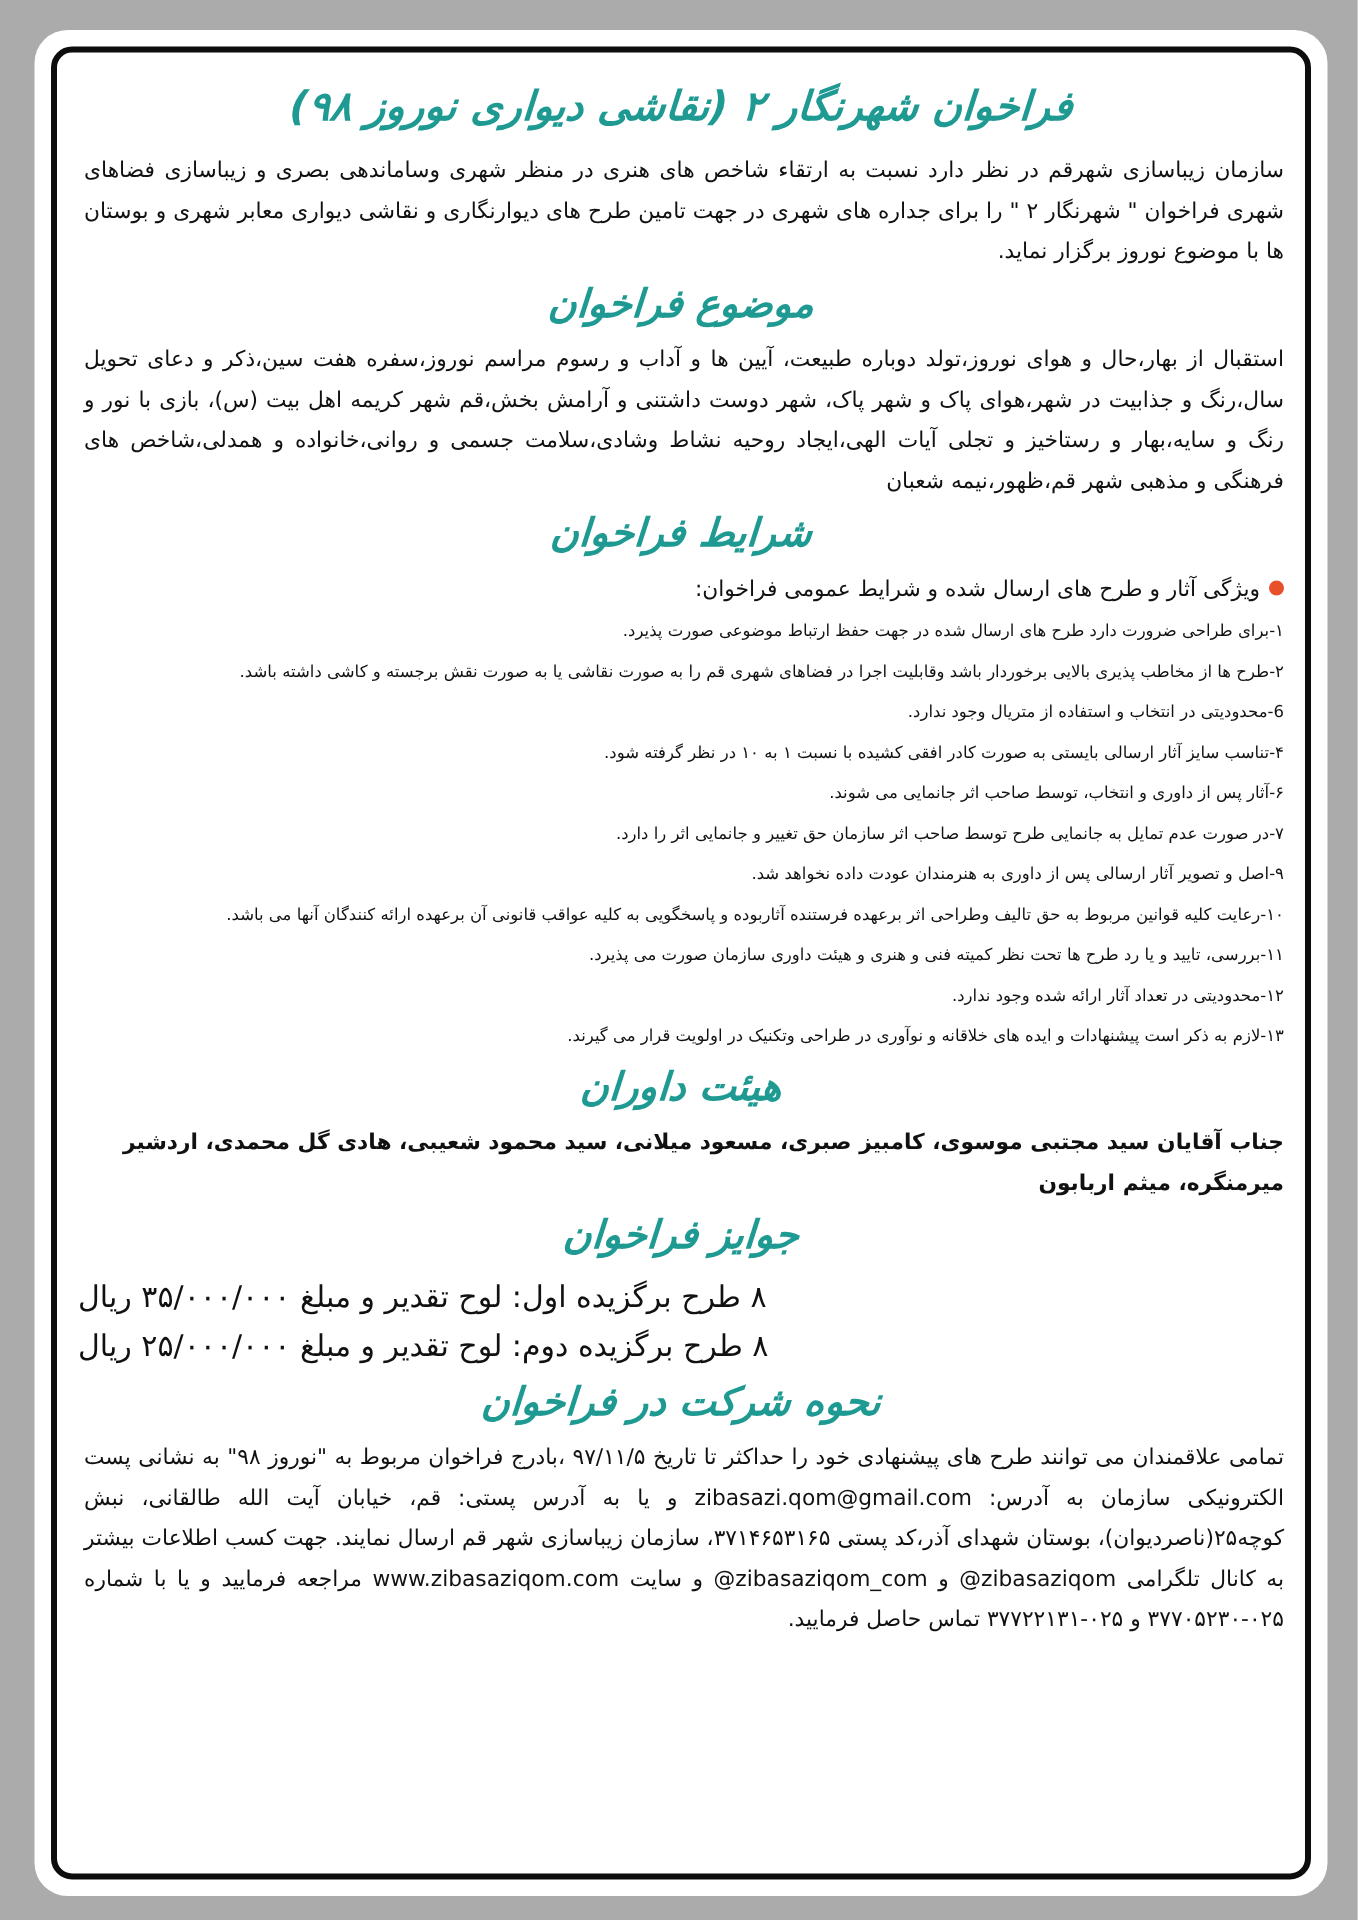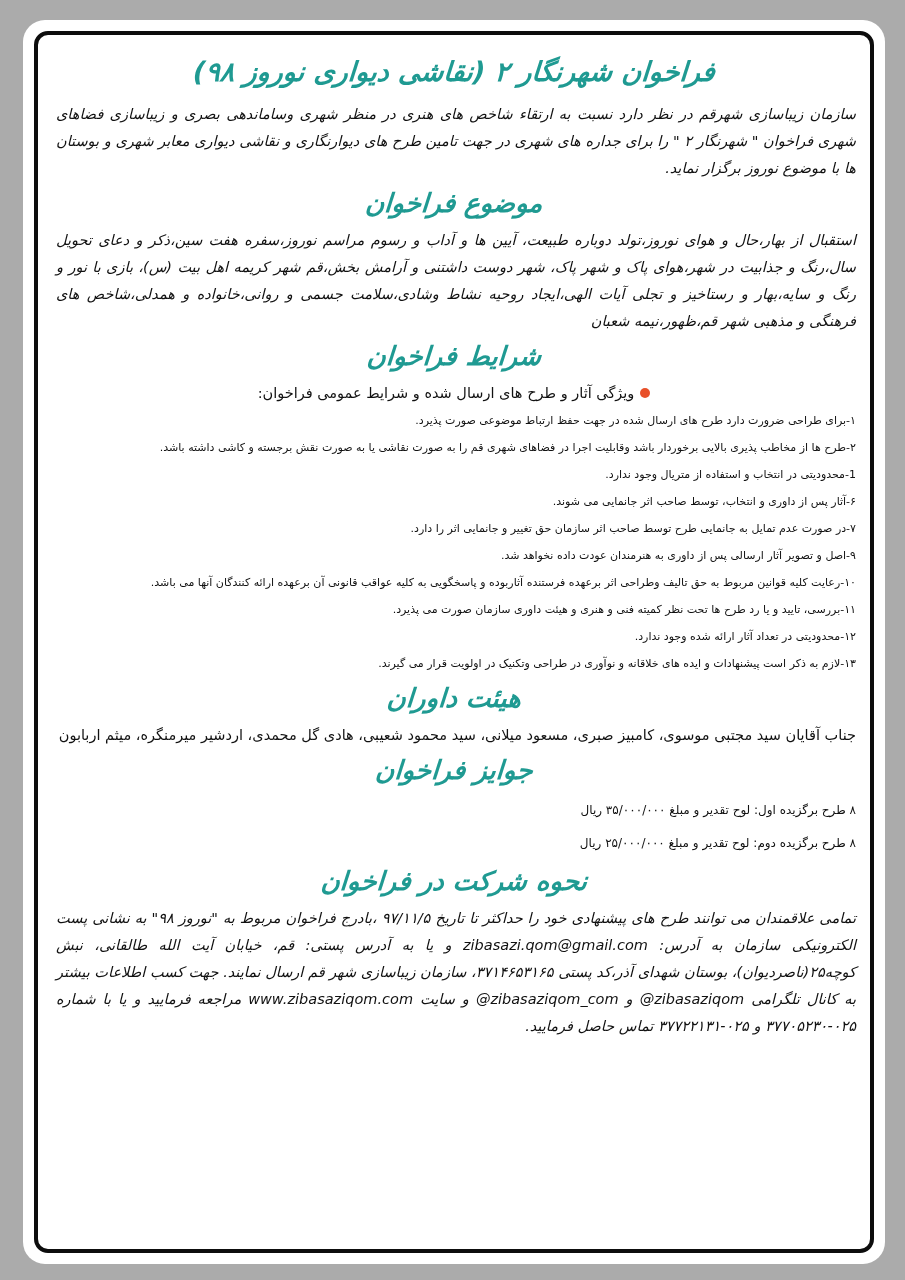--- a/index.html
+++ b/index.html
@@ -27,34 +27,33 @@
     font-style: italic;
     font-weight: bold;
     transform: skewX(-4deg);
   }
   h1.title { font-size: 27px; line-height: 34px; margin: 8px 0 12px 0; }
   h2.heading { font-size: 26px; line-height: 33px; margin: 5px 0 7px 0; }
   .para {
     font-size: 14.5px; line-height: 27px;
     text-align: justify; text-justify: inter-word;
     margin: 2px 0 4px 4px;
-    font-style: italic;
   }
-  .lead-line { font-size: 14.5px; line-height: 27px; text-align: center; }
+  .lead-line { font-size: 14.5px; line-height: 27px; text-align: right; }
   .bullet {
     display: inline-block; width: 10px; height: 10px; border-radius: 50%;
     background: var(--bullet-color, #e8502a);
     margin-left: 6px;
   }
   .item {
     font-size: 11px; line-height: 27px;
     text-align: justify; text-justify: inter-word;
   }
-  .prize-line { text-align: right; font-size: 12px; line-height: 33px; }
-  .jury-line { font-size: 14.5px; line-height: 27px; text-align: right; margin: 2px 0 2px 0; }
+  .prize-line { text-align: left; font-size: 20px; line-height: 33px; }
+  .jury-line { font-size: 14.5px; line-height: 27px; text-align: right; margin: 2px 0 2px 0; font-weight: bold; }
 </style>
 </head>
 <body>
 
 <div class="page">
   <div class="card">
     <div class="inner">
 
       <h1 class="calli title">فراخوان شهرنگار ۲ (نقاشی دیواری نوروز ۹۸)</h1>
 
@@ -62,21 +61,22 @@
 
       <h2 class="calli heading">موضوع فراخوان</h2>
       <p class="para">استقبال از بهار،حال و هوای نوروز،تولد دوباره طبیعت، آیین ها و آداب و رسوم مراسم نوروز،سفره هفت سین،ذکر و دعای تحویل سال،رنگ و جذابیت در شهر،هوای پاک و شهر پاک، شهر دوست داشتنی و آرامش بخش،قم شهر کریمه اهل بیت (س)، بازی با نور و رنگ و سایه،بهار و رستاخیز و تجلی آیات الهی،ایجاد روحیه نشاط وشادی،سلامت جسمی و روانی،خانواده و همدلی،شاخص های فرهنگی و مذهبی شهر قم،ظهور،نیمه شعبان</p>
 
       <h2 class="calli heading">شرایط فراخوان</h2>
       <div class="lead-line">
         <span class="bullet"></span><span>ویژگی آثار و طرح های ارسال شده و شرایط عمومی فراخوان:</span>
       </div>
       <div class="item">۱-برای طراحی ضرورت دارد طرح های ارسال شده در جهت حفظ ارتباط موضوعی صورت پذیرد.</div>
       <div class="item">۲-طرح ها از مخاطب پذیری بالایی برخوردار باشد وقابلیت اجرا در فضاهای شهری قم را به صورت نقاشی یا به صورت نقش برجسته و کاشی داشته باشد.</div>
-      <div class="item">1-محدودیتی در انتخاب و استفاده از متریال وجود ندارد.</div>
+      <div class="item">6-محدودیتی در انتخاب و استفاده از متریال وجود ندارد.</div>
+      <div class="item">۴-تناسب سایز آثار ارسالی بایستی به صورت کادر افقی کشیده با نسبت ۱ به ۱۰ در نظر گرفته شود.</div>
       <div class="item">۶-آثار پس از داوری و انتخاب، توسط صاحب اثر جانمایی می شوند.</div>
       <div class="item">۷-در صورت عدم تمایل به جانمایی طرح توسط صاحب اثر سازمان حق تغییر و جانمایی اثر را دارد.</div>
       <div class="item">۹-اصل و تصویر آثار ارسالی پس از داوری به هنرمندان عودت داده نخواهد شد.</div>
       <div class="item">۱۰-رعایت کلیه قوانین مربوط به حق تالیف وطراحی اثر برعهده فرستنده آثاربوده و پاسخگویی به کلیه عواقب قانونی آن برعهده ارائه کنندگان آنها می باشد.</div>
       <div class="item">۱۱-بررسی، تایید و یا رد طرح ها تحت نظر کمیته فنی و هنری و هیئت داوری سازمان صورت می پذیرد.</div>
       <div class="item">۱۲-محدودیتی در تعداد آثار ارائه شده وجود ندارد.</div>
       <div class="item">۱۳-لازم به ذکر است پیشنهادات و ایده های خلاقانه و نوآوری در طراحی وتکنیک در اولویت قرار می گیرند.</div>
 
       <h2 class="calli heading">هیئت داوران</h2>
       <div class="jury-line">جناب آقایان سید مجتبی موسوی، کامبیز صبری، مسعود میلانی، سید محمود شعیبی، هادی گل محمدی، اردشیر میرمنگره، میثم اربابون</div>

